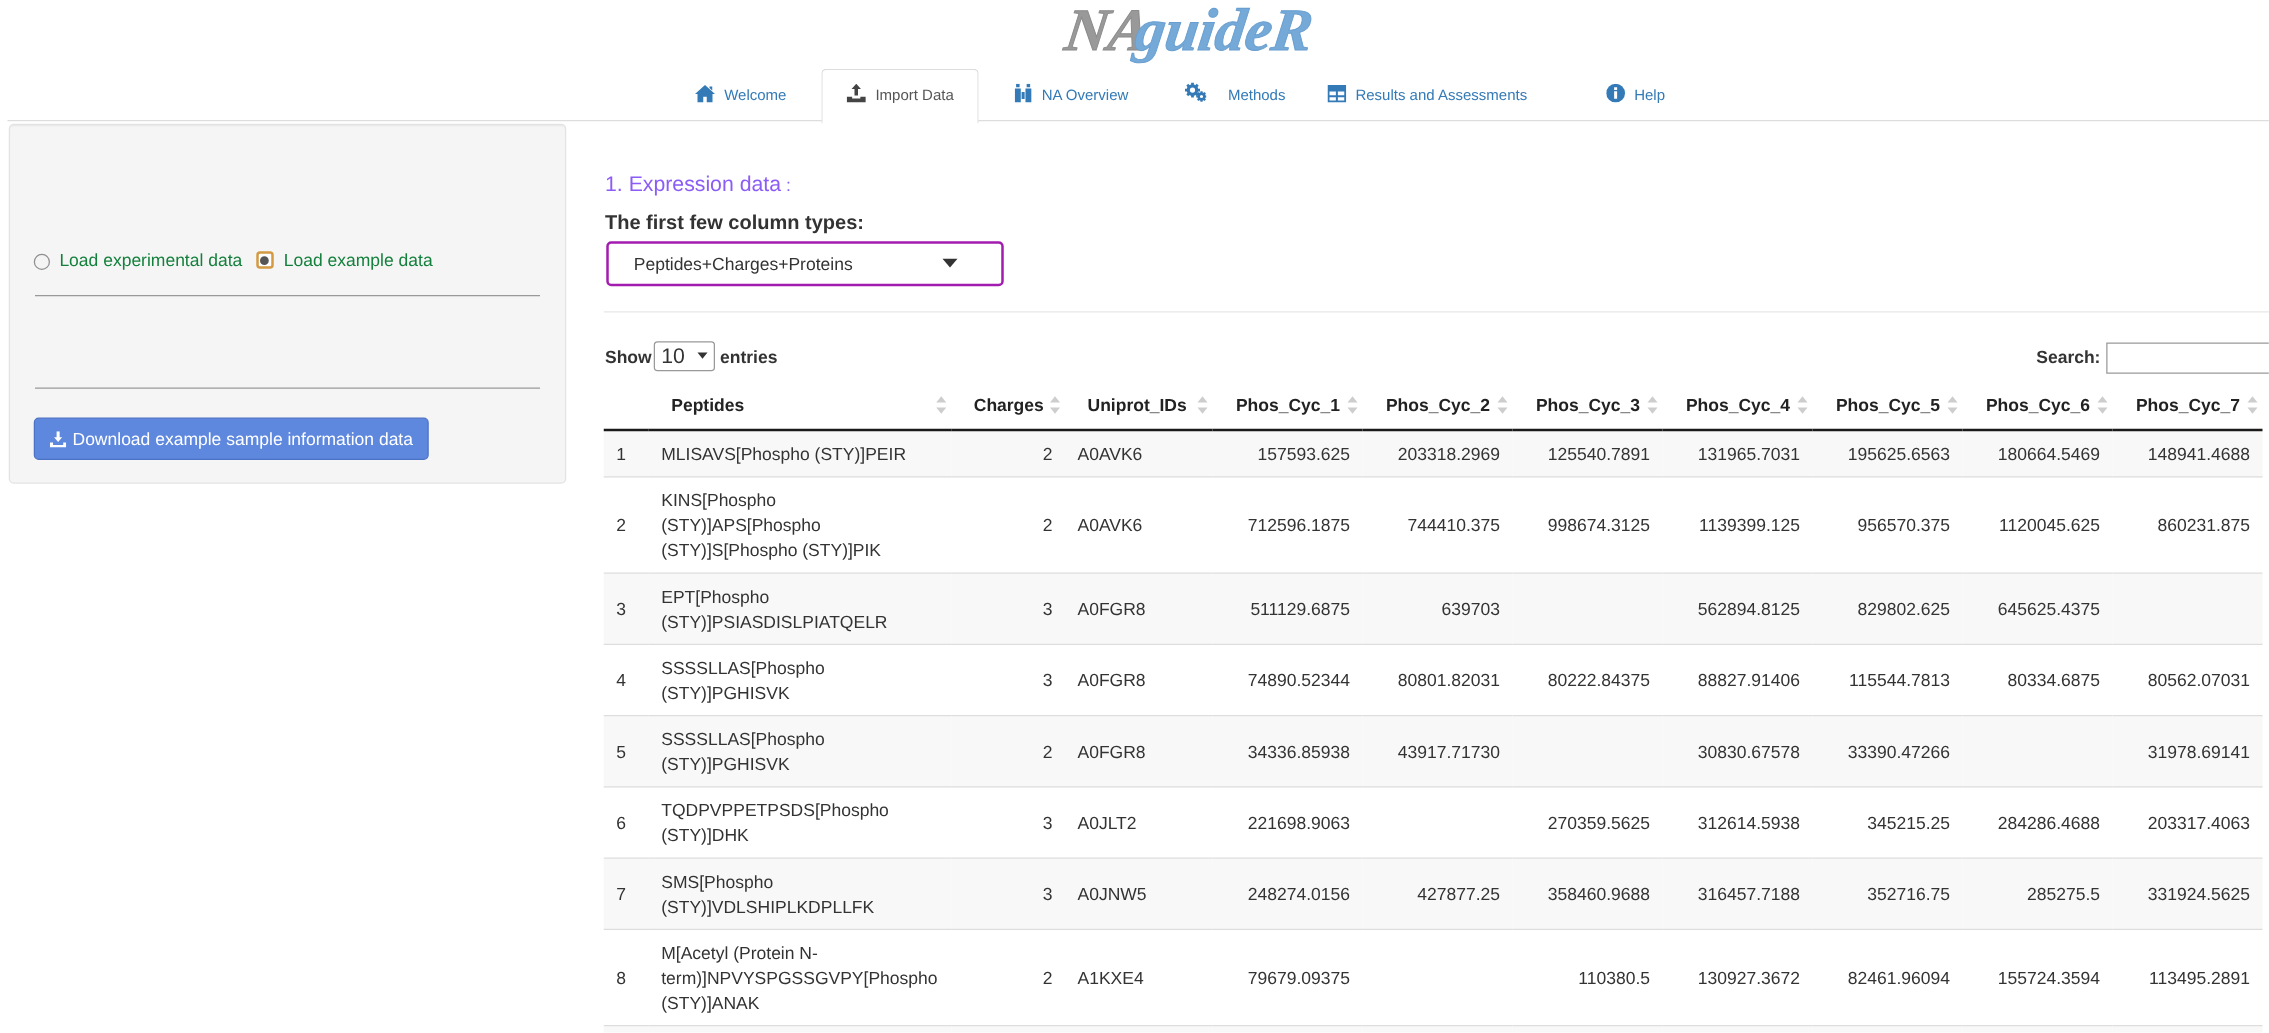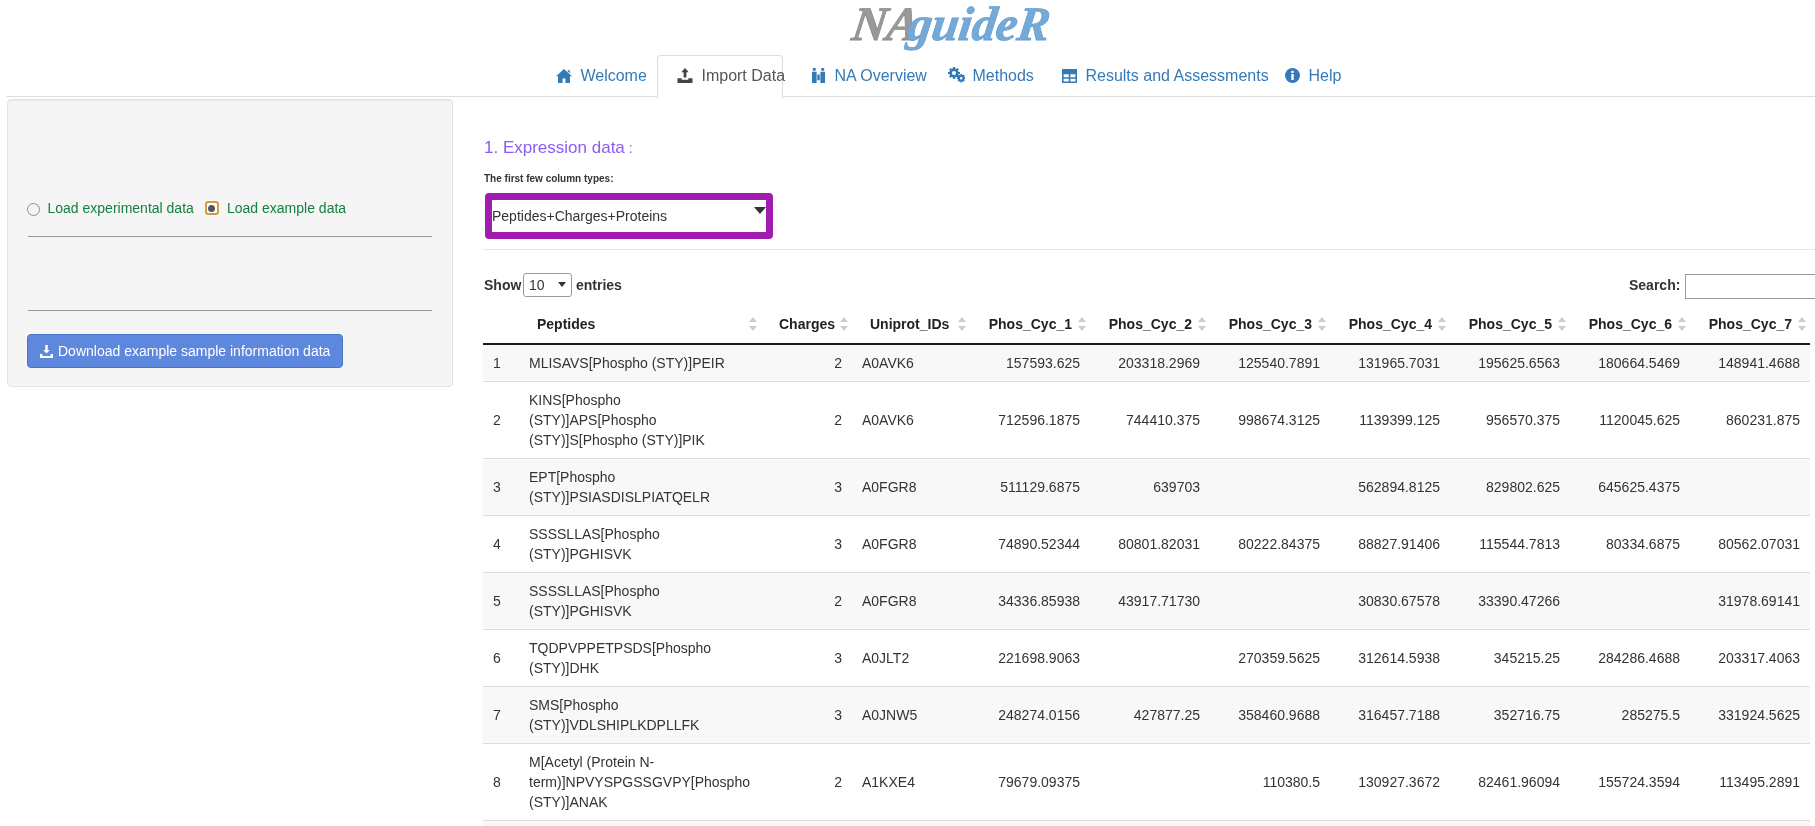--- a/index.html
+++ b/index.html
@@ -6,21 +6,21 @@
 html,body { width:1815px; height:826px; overflow:hidden; background:#fff;
   font-family:"Liberation Sans", sans-serif; font-size:14px; color:#333; }
 #page { position:relative; width:1892px; height:826px; }
 .abs { position:absolute; }
 
 
 #logo { left:843px; top:0px; width:220px; height:58px; }
 
 
 #navline { left:6px; top:96px; width:1879px; height:1px; background:#ddd; }
-.nav-item { top:66px; height:20px; line-height:20px; color:#337ab7; font-size:16px; white-space:nowrap; }
+.nav-item { top:66px; height:20px; line-height:20px; color:#337ab7; font-size:12px; white-space:nowrap; }
 .nav-item svg { vertical-align:-2px; }
 #tab-active { left:657px; top:55px; width:124px; height:42px; background:#fff;
   border:1px solid #ddd; border-bottom:1px solid #fff; border-radius:4px 4px 0 0; }
 .nav-active-txt { color:#555; }
 
 
 #well { left:7px; top:99px; width:444px; height:286px; background:#f5f5f5;
   border:1px solid #e3e3e3; border-radius:4px; box-shadow:inset 0 1px 1px rgba(0,0,0,.05); }
 #h3step { left:27px; top:140px; font-size:24px; line-height:27px; color:#333; white-space:nowrap; }
 #h3step svg { vertical-align:-3px; margin-left:3px; }
@@ -29,30 +29,30 @@
 #hr1 { left:28px; top:236px; width:404px; }
 #hr2 { left:28px; top:310px; width:404px; }
 .btn { background:#5e87de; border:1px solid #4c72c4; border-radius:4px; color:#fff;
   font-size:14px; line-height:20px; padding:6px 12px; white-space:nowrap; }
 .btn svg { vertical-align:-2px; margin-right:5px; }
 #btn1 { left:27px; top:259px; }
 #btn2 { left:27px; top:334px; }
 
 
 #h4expr { left:484px; top:137px; font-size:17px; line-height:22px; color:#8b5cf6; }
-#lblcol { left:484px; top:169px; font-size:10px; font-weight:bold; line-height:20px; }
-#selbox { left:485px; top:193px; width:274px; height:20px; border:7px solid #a21caf; border-radius:4px;
-  background:#fff; padding:6px 0; line-height:20px; color:#333; }
+#lblcol { left:484px; top:169px; font-size:16px; font-weight:bold; line-height:20px; }
+#selbox { left:485px; top:193px; width:274px; height:20px; border:2px solid #a21caf; border-radius:4px;
+  background:#fff; padding:6px 20px; line-height:20px; color:#333; }
 #selcaret { left:754px; top:207px; width:0; height:0; border-left:6px solid transparent;
   border-right:6px solid transparent; border-top:7px solid #333; }
 #mainhr { left:483px; top:249px; width:1405px; height:1px; background:#e7e7e7; }
 .dtlabel { font-weight:bold; font-size:14px; line-height:20px; color:#333; }
 #showlbl { left:484px; top:275px; }
 #lensel { left:523px; top:273px; width:42px; height:22px; border:1px solid #999; border-radius:3px;
-  background:#fff; padding-left:5px; line-height:22px; font-size:14px; }
+  background:#fff; padding-left:5px; line-height:22px; font-size:17px; }
 #lencaret { left:558px; top:282px; width:0; height:0; border-left:4px solid transparent;
   border-right:4px solid transparent; border-top:5px solid #333; }
 #entrieslbl { left:576px; top:275px; }
 #searchlbl { left:1629px; top:275px; }
 #searchbox { left:1685px; top:274px; width:198px; height:23px; border:1px solid #999; background:#fff; }
 
 
 #dt { left:483px; top:305px; border-collapse:collapse; table-layout:fixed; width:1326px; }
 #dt th { padding:10px 18px; line-height:18px; font-weight:bold; color:#222;
   border-bottom:2px solid #1a1a1a; position:relative; font-size:14px; }
@@ -104,21 +104,21 @@
           <circle cx="6" cy="6" r="3.4" stroke-width="2.6"></circle>
           <g stroke-width="2.2">
             <path d="M6 0v2M6 10v2M0 6h2M10 6h2M1.8 1.8l1.4 1.4M8.8 8.8l1.4 1.4M10.2 1.8L8.8 3.2M3.2 8.8L1.8 10.2"></path>
           </g>
           <circle cx="13.2" cy="11.2" r="2.3" stroke-width="2.1"></circle>
           <g stroke-width="1.7">
             <path d="M13.2 7v1.6M13.2 13.8v1.6M9 11.2h1.6M17.4 11.2h-1.6M10.2 8.2l1.1 1.1M16.2 14.2l-1.1-1.1M16.2 8.2l-1.1 1.1M10.2 14.2l1.1-1.1"></path>
           </g>
         </g>
       </svg>
-    <span style="margin-left:3px;">Methods</span>
+    <span style="margin-left:14px;">Methods</span>
   </div>
   <div class="abs nav-item" style="left:1062px;">
     <svg width="15" height="14" viewBox="0 0 15 14">
         <path fill="#337ab7" fill-rule="evenodd" d="M0 0h15v14H0zM1.6 5.2h5.1v3H1.6zm0 4.5h5.1v2.7H1.6zM8.3 5.2h5.1v3H8.3zm0 4.5h5.1v2.7H8.3z"></path>
       </svg>
     <span style="margin-left:4px;">Results and Assessments</span>
   </div>
   <div class="abs nav-item" style="left:1285px;">
     <svg width="15" height="15" viewBox="0 0 15 15">
         <circle cx="7.5" cy="7.5" r="7.5" fill="#337ab7"></circle>

